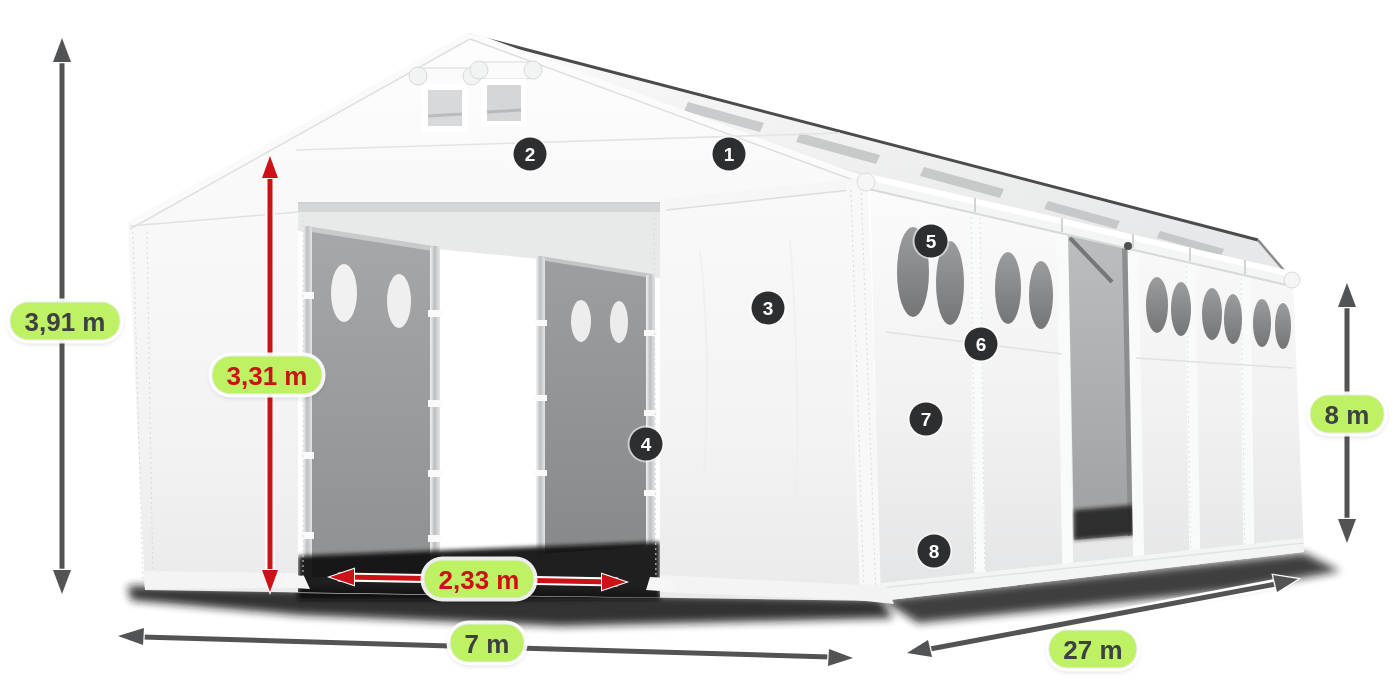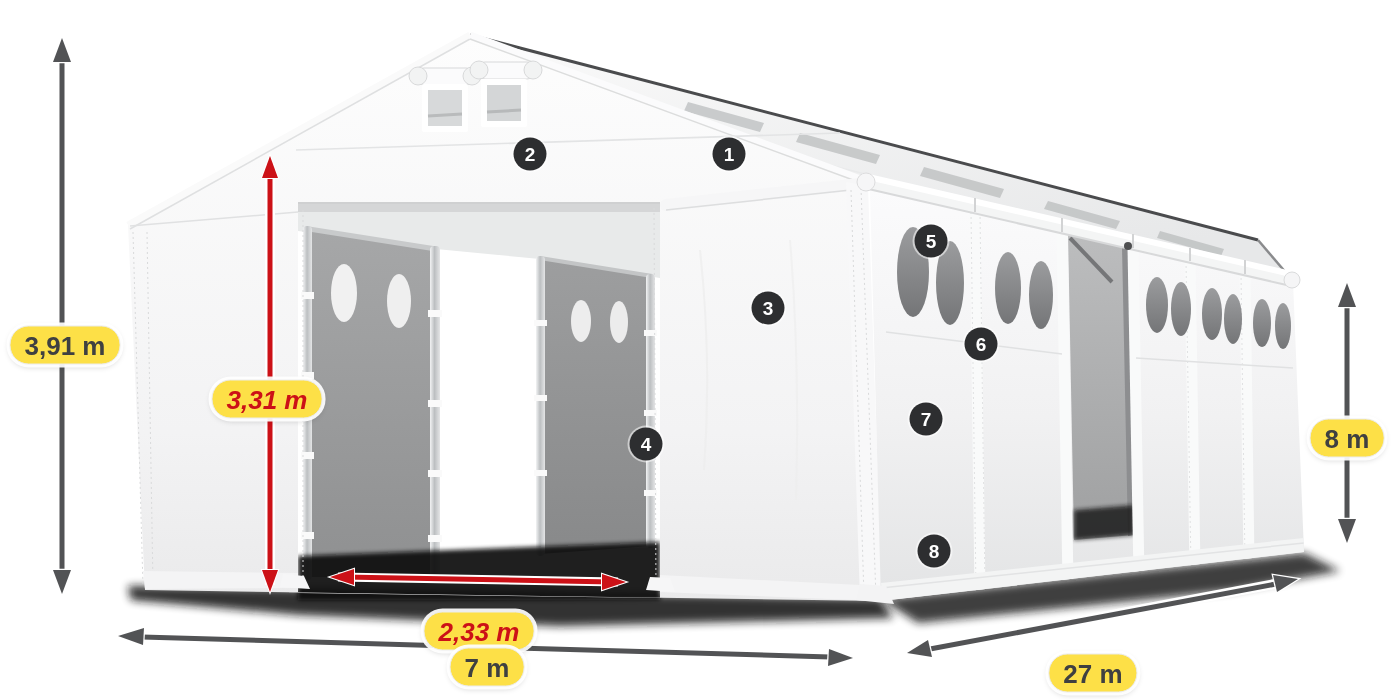--- a/index.html
+++ b/index.html
@@ -1,24 +1,24 @@
 <!DOCTYPE html>
 <html><head>
 <meta charset="utf-8">
 <style>
   html,body{margin:0;padding:0;background:#ffffff;}
   .stage{position:relative;width:1400px;height:700px;background:#ffffff;overflow:hidden;
          font-family:"Liberation Sans",sans-serif;}
   .stage svg{position:absolute;left:0;top:0;}
-  .pill{position:absolute;transform:translate(-50%,-50%);background:#fde047;border-radius:19px;
+  .pill{position:absolute;transform:translate(-50%,-50%);background:#bef264;border-radius:19px;
         height:37px;display:flex;align-items:center;justify-content:center;padding:0 14px;
         font-weight:700;font-size:26px;line-height:1;color:#3f4041;white-space:nowrap;
         box-shadow:0 0 0 3px rgba(255,255,255,.92),0 2px 6px rgba(0,0,0,.22);
-        border:1px solid #ececec;margin-top:24px;}
-  .pill.red{color:#cc1117;font-style:italic;}
+        border:1px solid #ececec;}
+  .pill.red{color:#cc1117;}
   .marker{position:absolute;transform:translate(-50%,-50%);width:33px;height:33px;border-radius:50%;
           background:#2d2e30;color:#ffffff;display:flex;align-items:center;justify-content:center;
           font-weight:700;font-size:19px;line-height:1;
           box-shadow:0 0 0 2px rgba(255,255,255,.55);}
 </style>
 </head>
 <body>
 
 <div class="stage">
 
@@ -274,21 +274,21 @@
   <g>
     <line x1="1347" y1="291" x2="1347" y2="535" stroke="#ffffff" stroke-width="10"></line>
     <line x1="1347" y1="297" x2="1347" y2="528" stroke="#525355" stroke-width="5"></line>
     <polygon points="1347,283 1338,307 1356,307" fill="#525355" stroke="#ffffff" stroke-width="2.5" paint-order="stroke"></polygon>
     <polygon points="1347,543 1338,519 1356,519" fill="#525355" stroke="#ffffff" stroke-width="2.5" paint-order="stroke"></polygon>
   </g>
 </svg>
 
   <div class="pill" style="left:65px;top:321px">3,91 m</div>
   <div class="pill red" style="left:267px;top:375px">3,31 m</div>
-  <div class="pill red" style="left:479px;top:607px">2,33 m</div>
+  <div class="pill red" style="left:479px;top:579px">2,33 m</div>
   <div class="pill" style="left:487px;top:643px">7 m</div>
   <div class="pill" style="left:1093px;top:649px">27 m</div>
   <div class="pill" style="left:1347px;top:414px">8 m</div>
 
   <div class="marker" style="left:729px;top:154px">1</div>
   <div class="marker" style="left:530px;top:154px">2</div>
   <div class="marker" style="left:768px;top:308px">3</div>
   <div class="marker" style="left:646px;top:444px">4</div>
   <div class="marker" style="left:931px;top:241px">5</div>
   <div class="marker" style="left:981px;top:344px">6</div>

